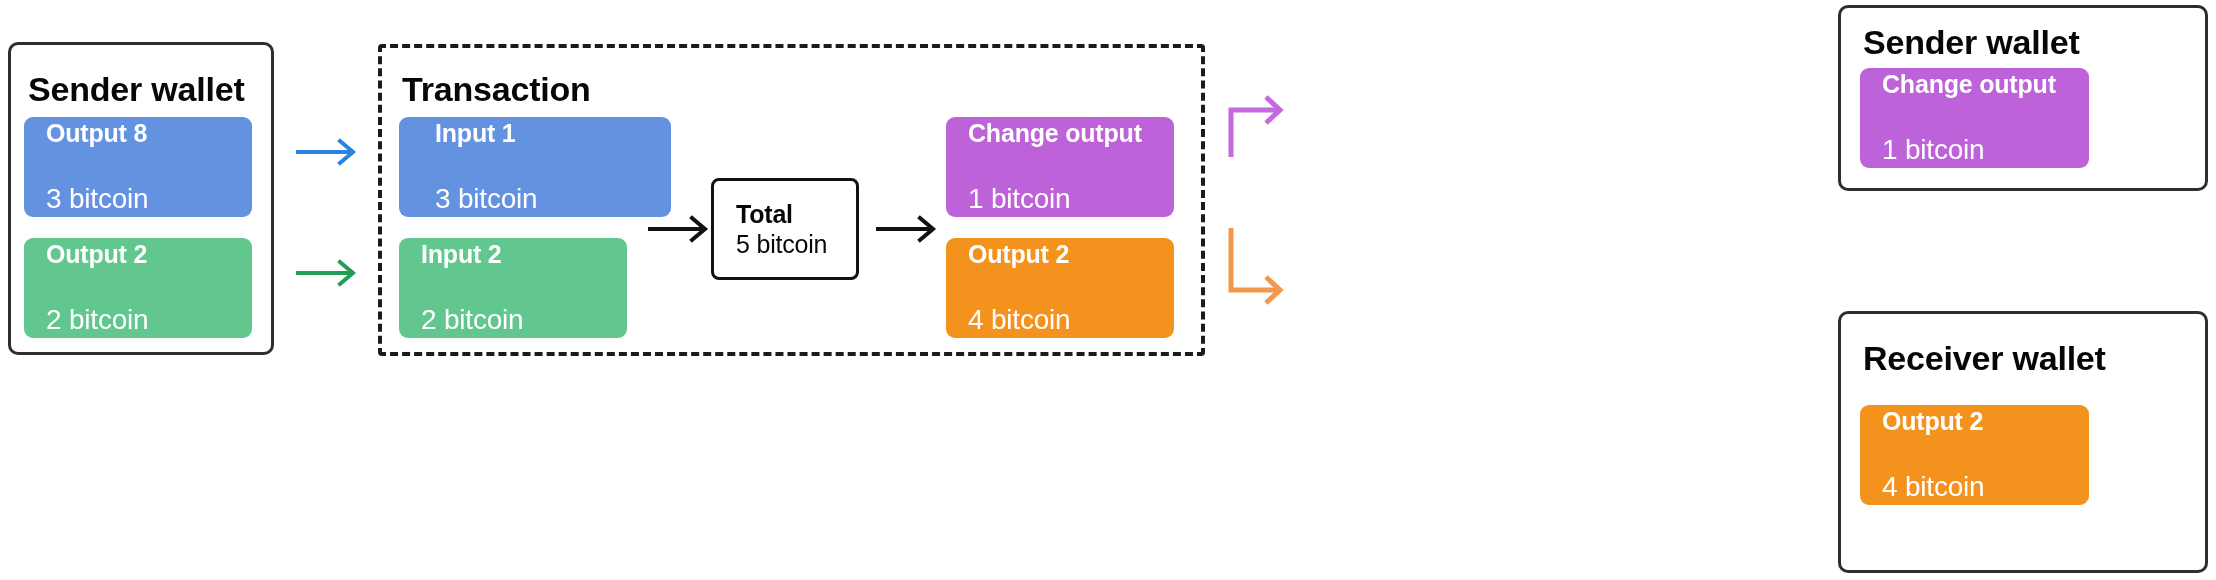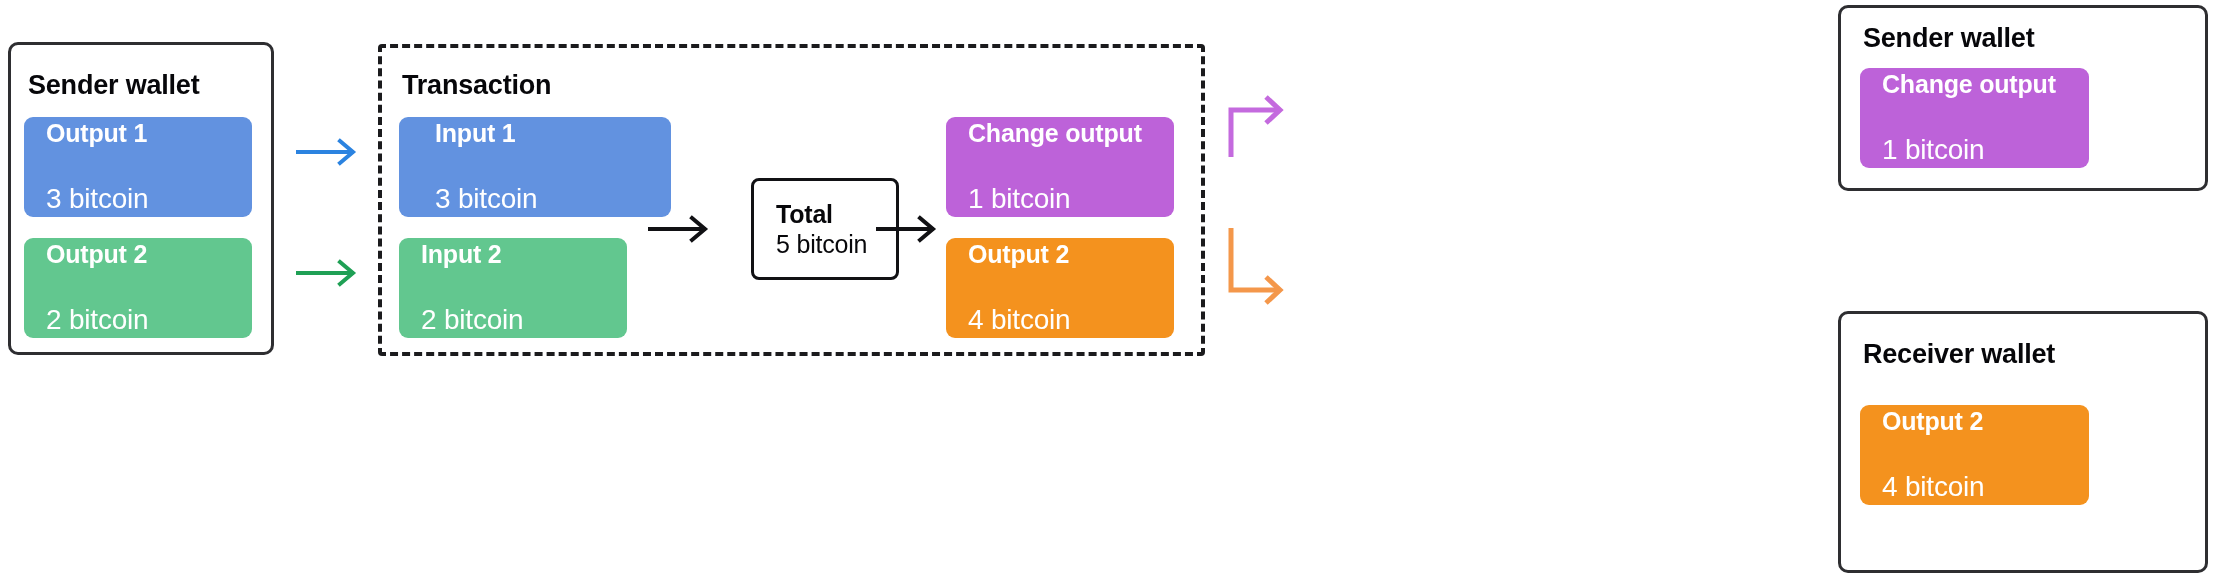--- a/index.html
+++ b/index.html
@@ -29,21 +29,21 @@
   }
   .txn-box {
     position: absolute;
     box-sizing: border-box;
     background: #ffffff;
     border: 4px dashed #1b1b1d;
     border-radius: 4px;
   }
   .box-title {
     position: absolute;
-    font-size: 27px;
+    font-size: 34px;
     font-weight: bold;
     color: #07070a;
     letter-spacing: -0.2px;
     white-space: nowrap;
   }
 
   
   .card {
     position: absolute;
     box-sizing: border-box;
@@ -75,21 +75,20 @@
     position: absolute;
     box-sizing: border-box;
     background: #ffffff;
     border: 3px solid #111114;
     border-radius: 8px;
     display: flex;
     flex-direction: column;
     justify-content: center;
     padding-left: 22px;
     color: #07070a;
-    margin-left: 40px;
   }
   .total-title {
     font-size: 25px;
     font-weight: bold;
     letter-spacing: -0.2px;
     line-height: 1.22;
   }
   .total-sub {
     font-size: 25px;
     font-weight: normal;
@@ -106,21 +105,21 @@
 </head>
 <body>
 
 <div id="canvas">
 
   <div class="wallet-box" style="left:8px; top:42px; width:266px; height:313px;">
   </div>
   <div class="box-title" style="left:28px; top:70px;">Sender wallet</div>
 
   <div class="card" style="left:24px; top:117px; width:228px; height:100px; background:#6292e0;">
-    <div class="card-title">Output 1</div>
+    <div class="card-title">Output 8</div>
     <div class="card-sub">3 bitcoin</div>
   </div>
 
   <div class="card" style="left:24px; top:238px; width:228px; height:100px; background:#62c78f;">
     <div class="card-title">Output 2</div>
     <div class="card-sub">2 bitcoin</div>
   </div>
 
   <svg class="arrow" style="left:298px; top:136px;" width="62" height="32" viewBox="0 0 62 32">
     <g stroke="#2b83e0" stroke-width="4" fill="none" stroke-linecap="square" stroke-linejoin="miter">

